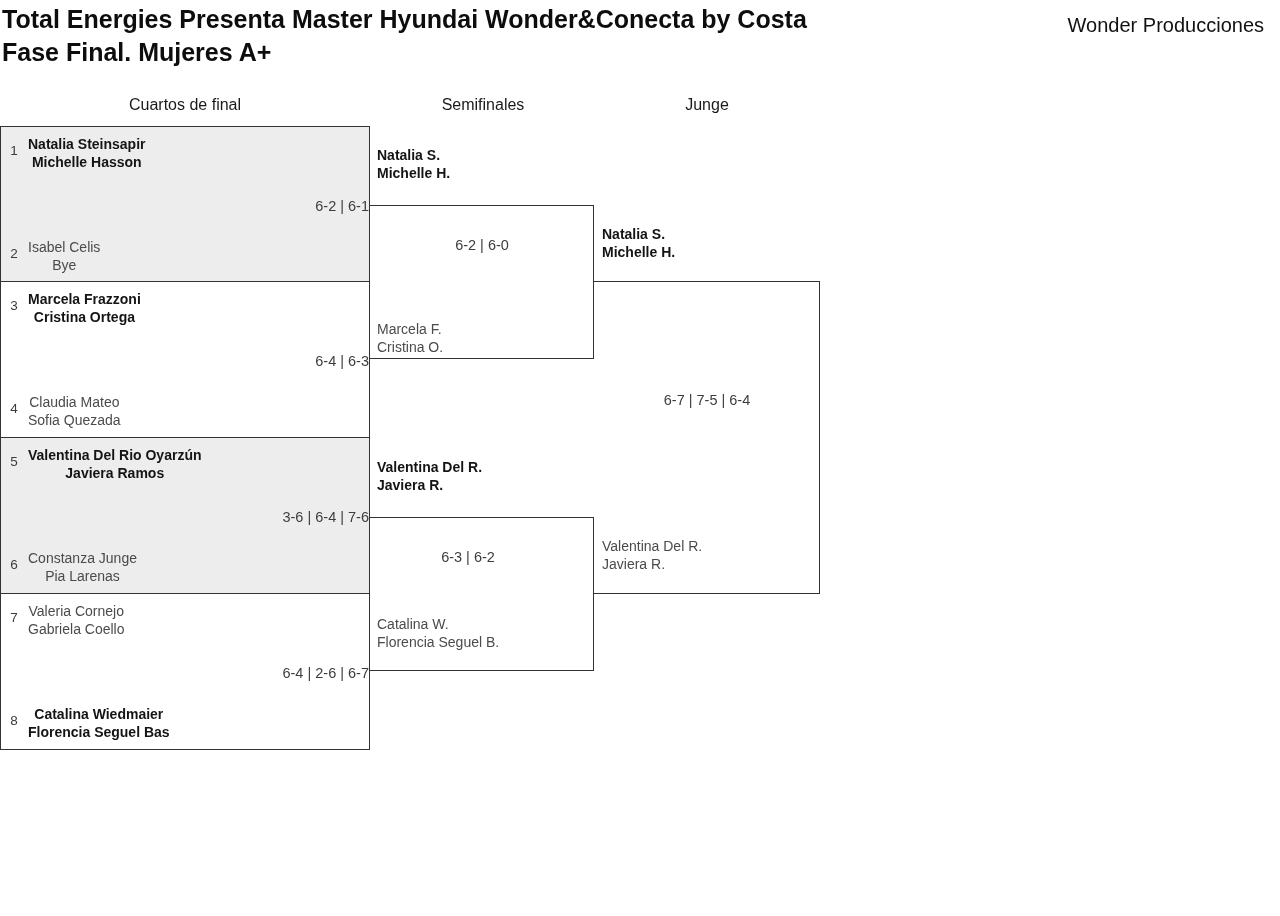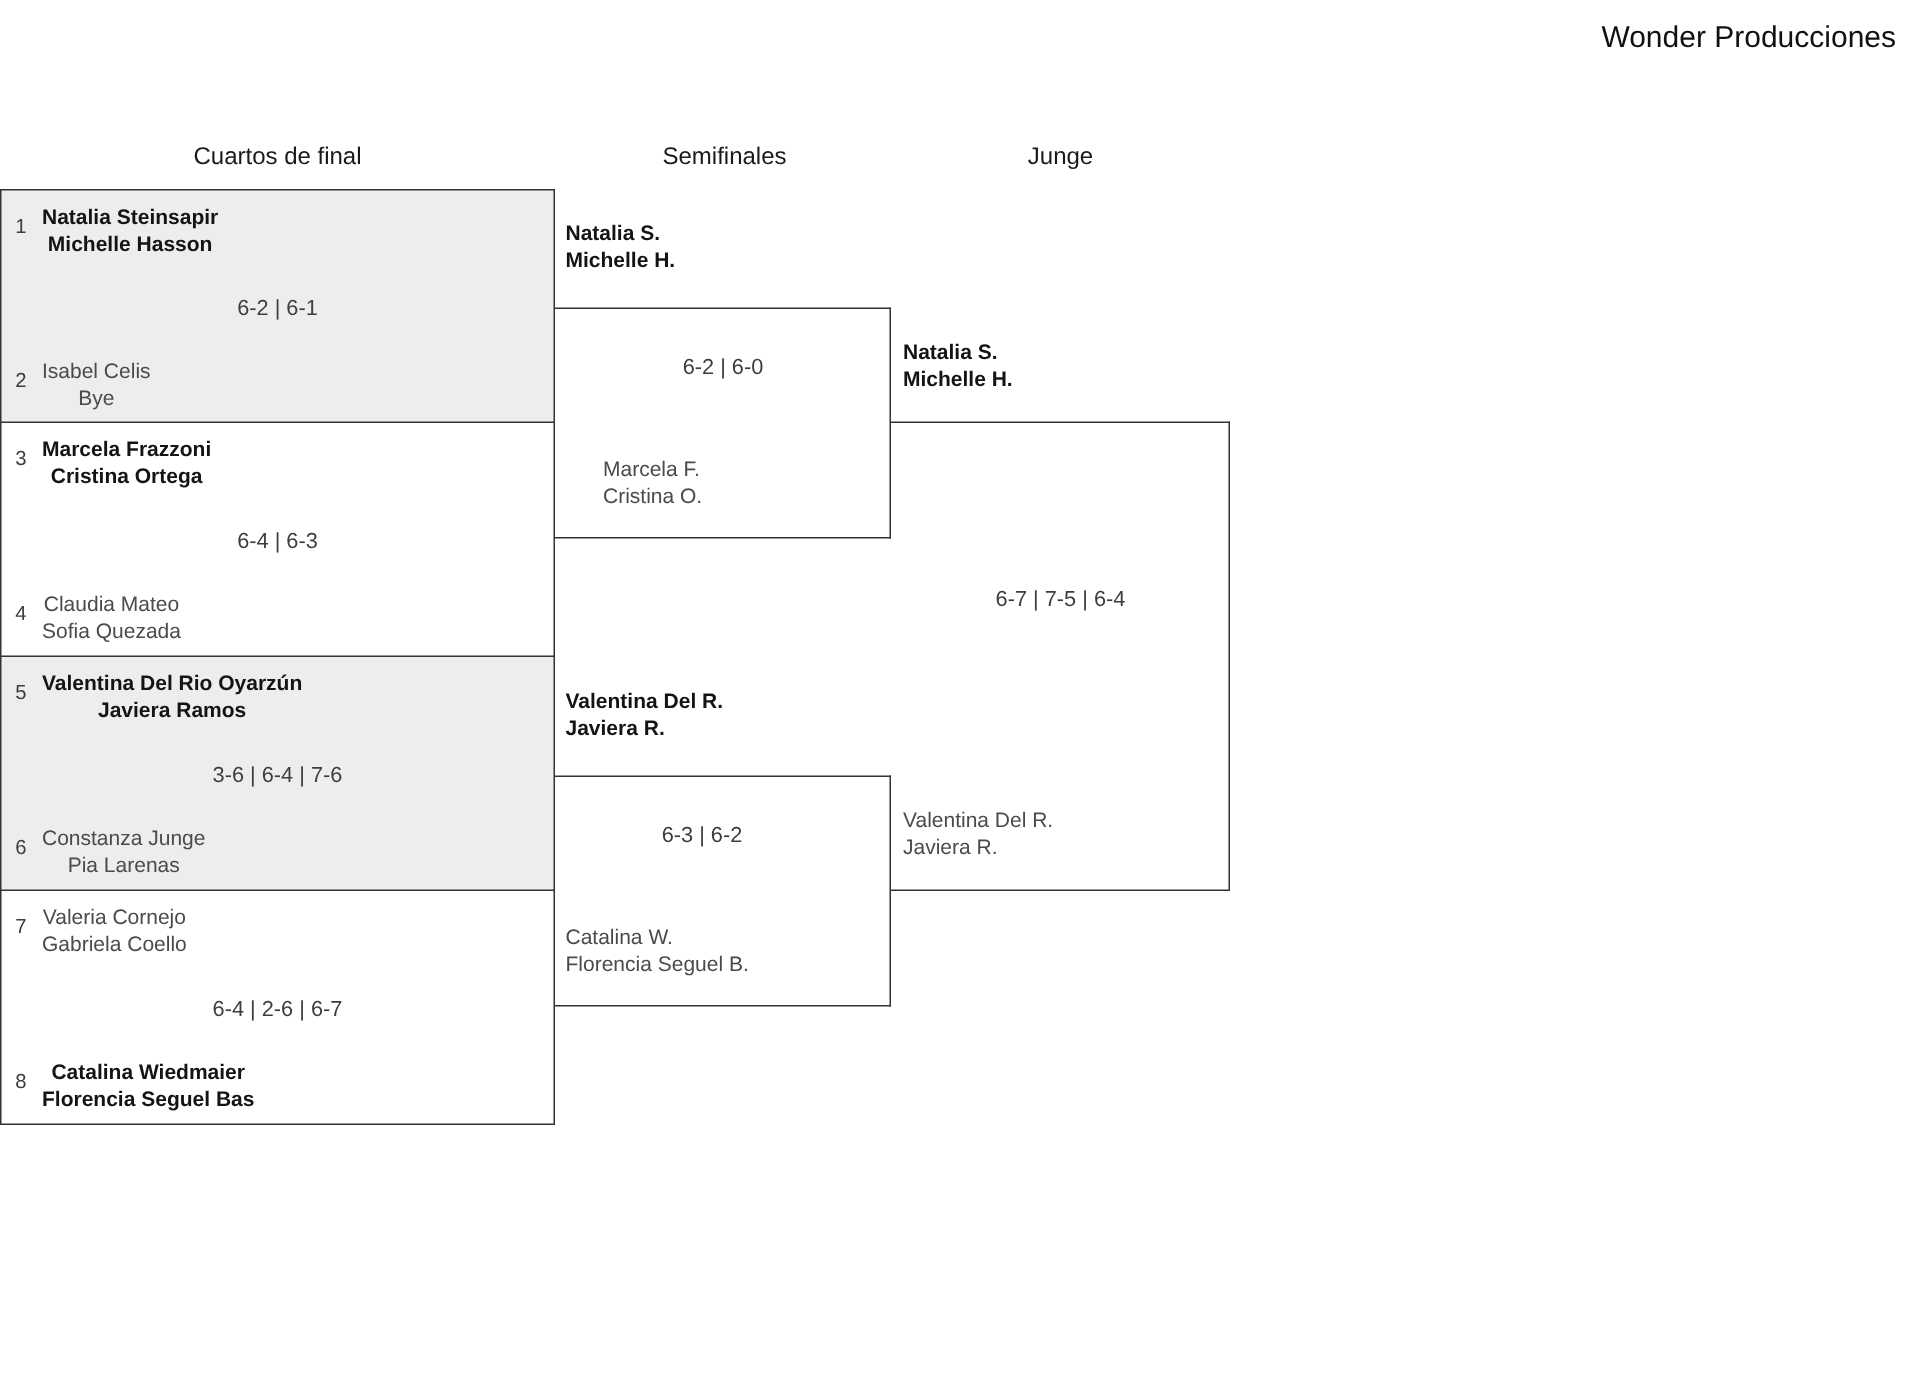--- a/index.html
+++ b/index.html
@@ -53,51 +53,55 @@
   .qf-block .team { position: absolute; left: 27px; text-align: center; }
   .qf-block .team.t-top { top: 8px; }
   .qf-block .team.t-bottom { top: 111px; }
   .team.winner { font-weight: 700; color: #141414; }
   .team.loser { font-weight: 400; color: #4b4b4b; }
 
   .score {
     font-size: 14.5px; line-height: 18px; color: #3d3d3d;
     text-align: center;
   }
-  .qf-block .score { position: absolute; left: 0; width: 100%; top: 70px; }
+  .qf-block .score { position: absolute; left: 0; width: 100%; top: 70px; text-align: right; }
 
   
   .sf-box {
     position: absolute; left: 370px; width: 224px; height: 154px;
     border: 1px solid #333; border-left: none; background: transparent;
   }
   .sf-box.sf-1 { top: 205px; }
   .sf-box.sf-2 { top: 517px; }
   .final-box {
     position: absolute; left: 594px; top: 281px; width: 226px; height: 313px;
     border: 1px solid #333; border-left: none; background: transparent;
   }
 
   
   .abs { position: absolute; }
   .sf1-team-top    { left: 377px; top: 146px; }
   .sf1-score       { left: 370px; top: 236px; width: 224px; }
-  .sf1-team-bottom { left: 377px; top: 303px; margin-left: 25px; }
+  .sf1-team-bottom { left: 377px; top: 320px; }
   .sf2-team-top    { left: 377px; top: 458px; }
   .sf2-score       { left: 370px; top: 548px; width: 196px; }
   .sf2-team-bottom { left: 377px; top: 615px; }
   .f-team-top      { left: 602px; top: 225px; }
   .f-score         { left: 594px; top: 391px; width: 226px; }
   .f-team-bottom   { left: 602px; top: 537px; }
 </style>
 </head>
 <body>
 
 <div class="page">
 
+  <div class="title">
+    <div>Total Energies Presenta Master Hyundai Wonder&amp;Conecta by Costa</div>
+    <div>Fase Final. Mujeres A+</div>
+  </div>
   <div class="brand">Wonder Producciones</div>
 
   <div class="round-label r-qf">Cuartos de final</div>
   <div class="round-label r-sf">Semifinales</div>
   <div class="round-label r-f">Junge</div>
 
   <div class="qf-block alt" style="top:126px">
     <span class="seed s-top">1</span>
     <div class="team t-top winner">
       <div>Natalia Steinsapir</div>

